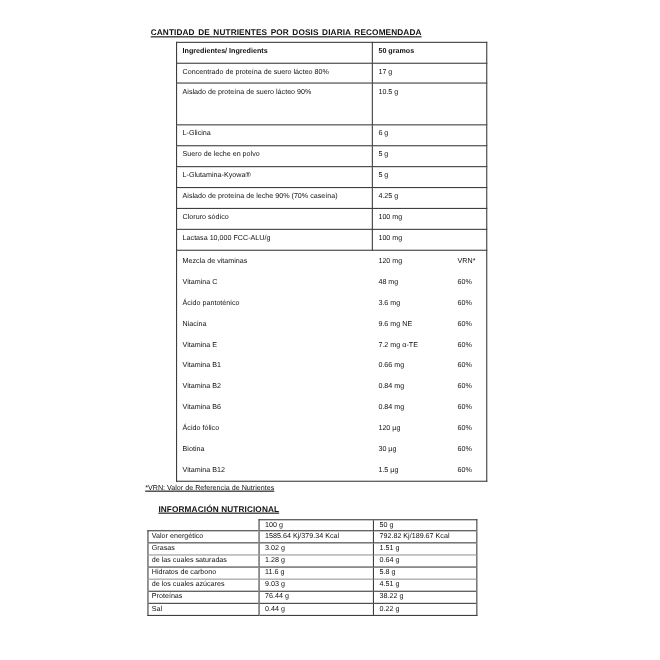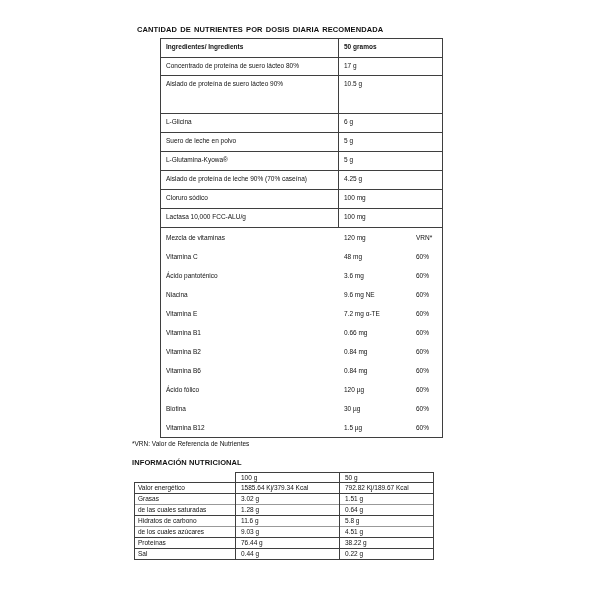--- a/index.html
+++ b/index.html
@@ -1,23 +1,23 @@
 <!DOCTYPE html>
 <html><head>
 <meta charset="utf-8">
 <style>
   html,body { margin:0; padding:0; background:#ffffff; }
   .page {
     position:relative; width:600px; height:600px; background:#ffffff;
     font-family:"Liberation Sans", sans-serif; color:#111111; overflow:hidden;
   }
-  .abs { position:absolute; }
+  .abs { position:absolute;text-decoration:underline; }
   .sec-title { font-weight:bold; font-size:7.5px; line-height:9px; letter-spacing:0.1px; white-space:nowrap; }
   .title1 { left:137px; top:25px; word-spacing:1px; }
-  .title2 { left:132px; top:458px; }
+  .title2 { left:144px; top:458px; }
   .footnote { left:132px; top:440px; font-size:6.5px; line-height:8px; white-space:nowrap; }
 
   table { border-collapse:collapse; table-layout:fixed; }
 
   
   .tt { position:absolute; left:160px; top:38px; width:282px; }
   .tt th, .tt td {
     border:1px solid #3f3f3f; font-size:6.5px; line-height:8px; text-align:left;
     vertical-align:top; padding:4px 2px 0 5px; overflow:hidden; white-space:nowrap;
   }

